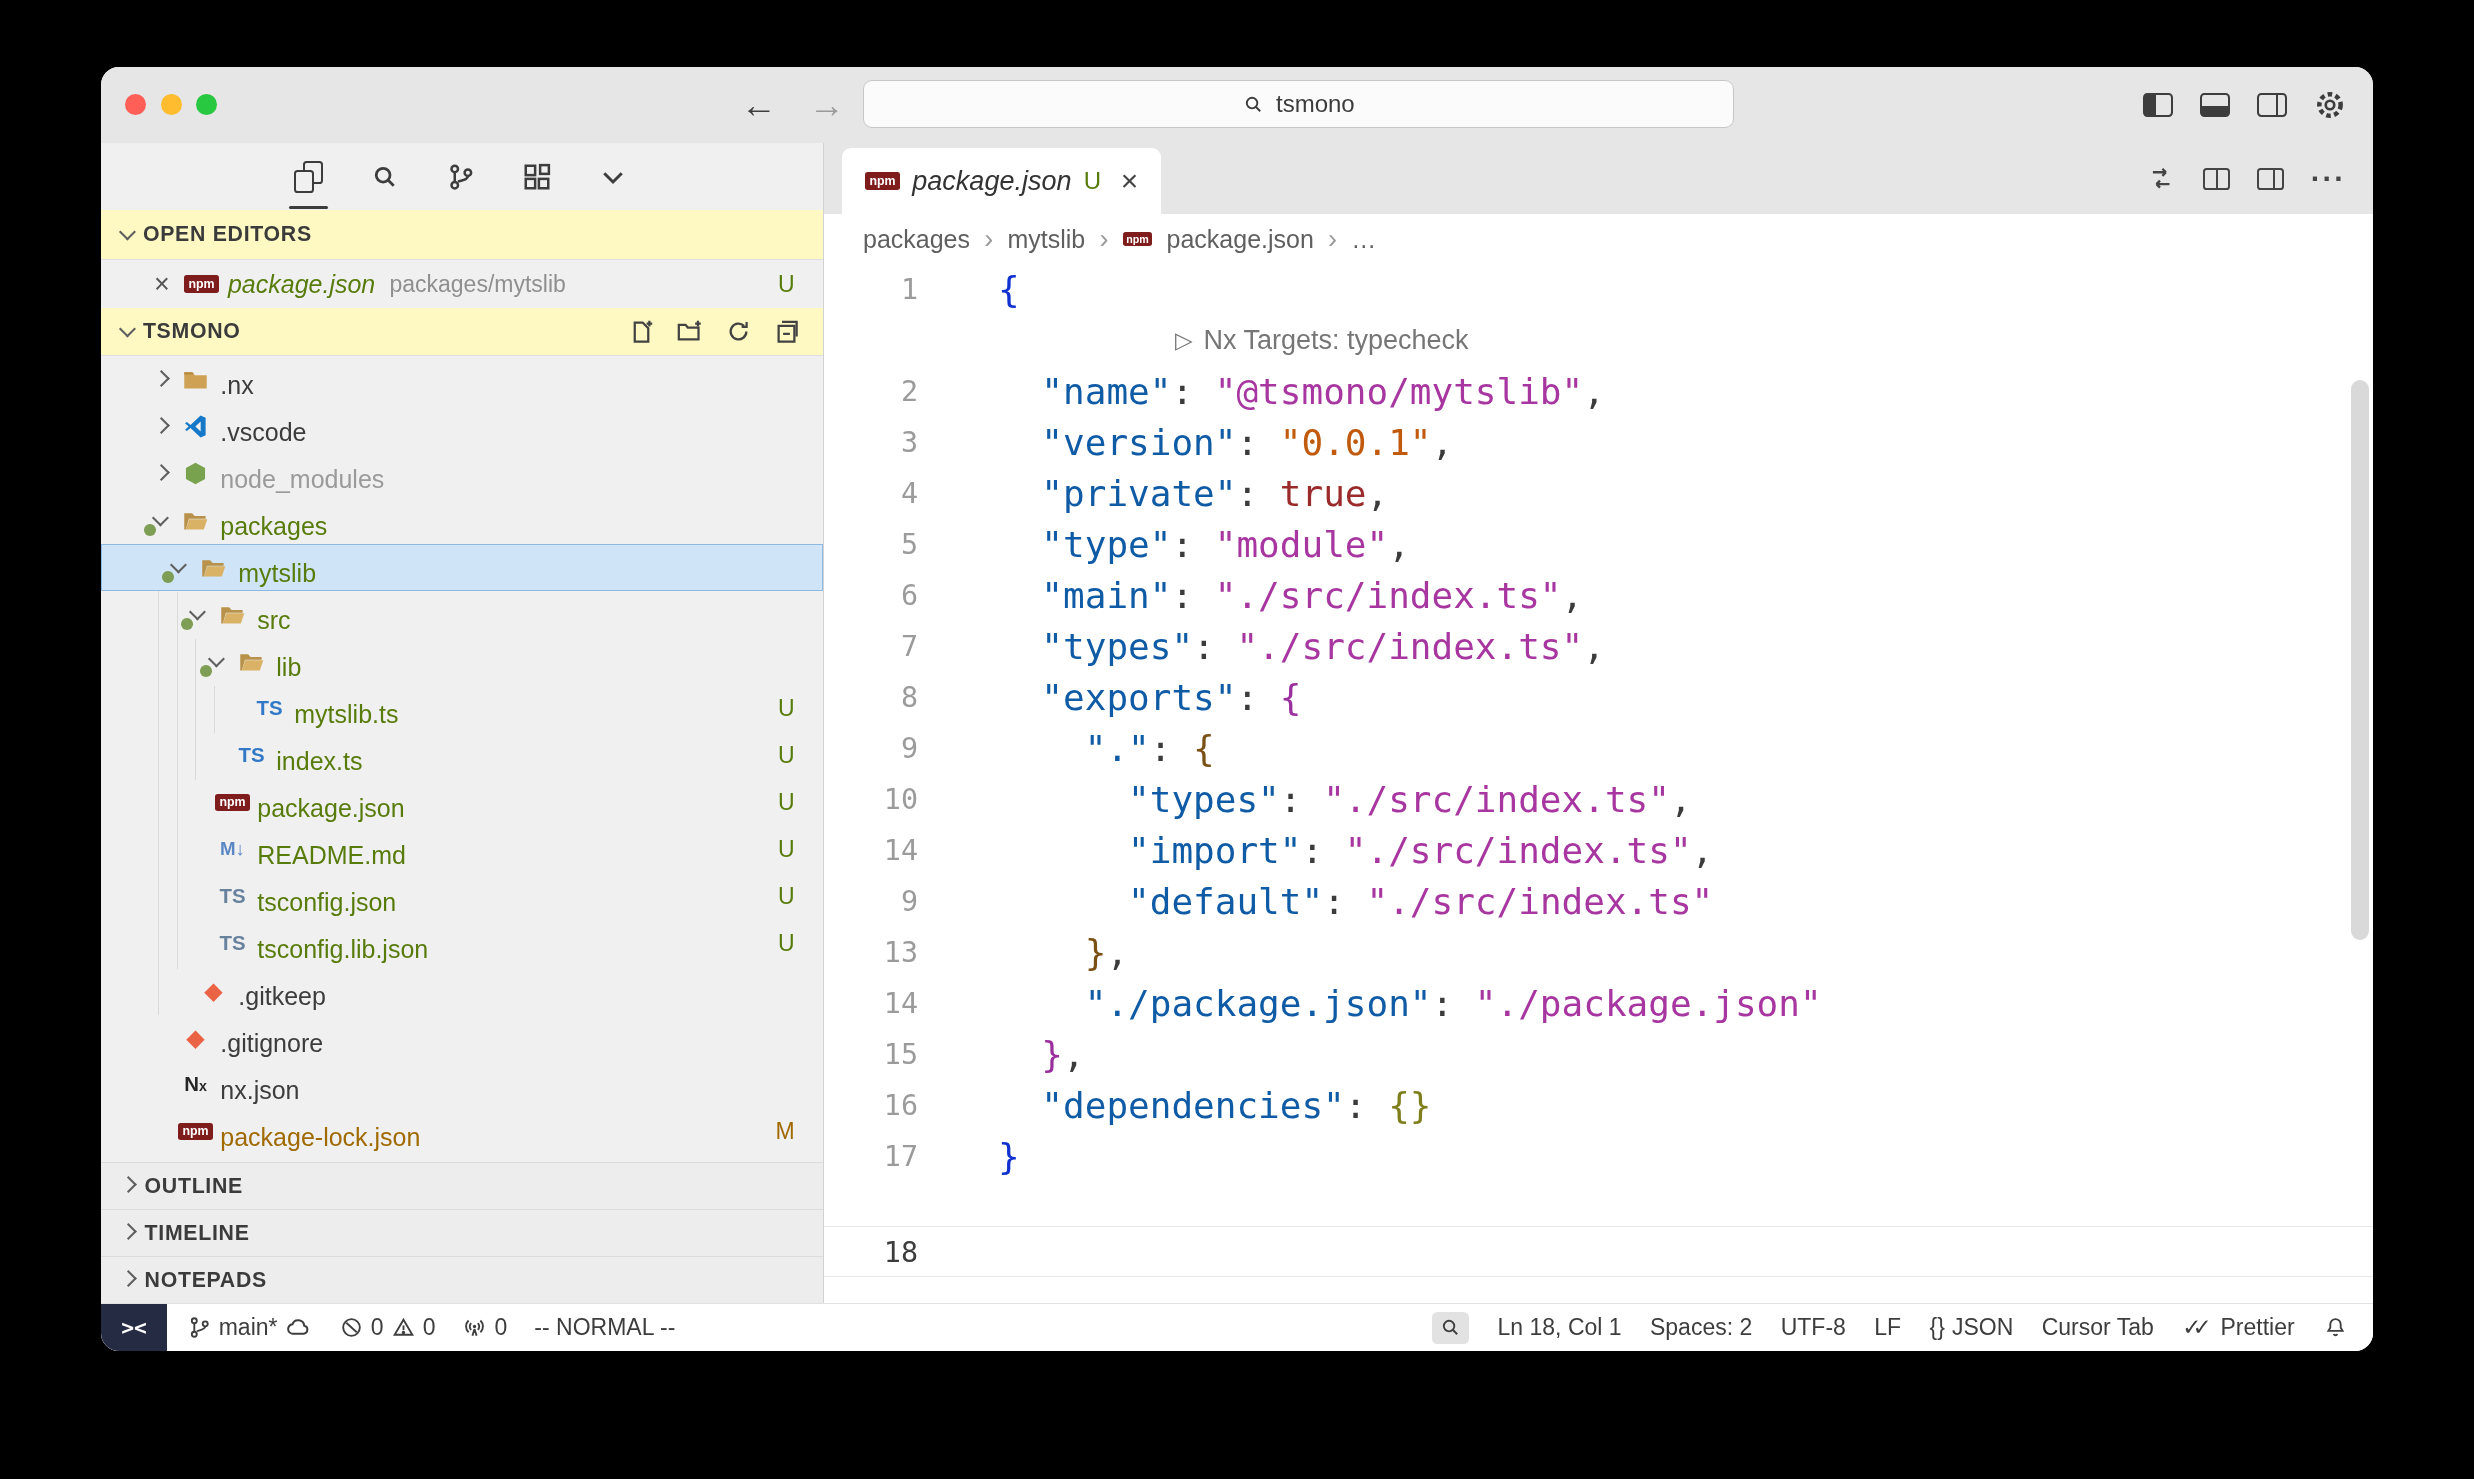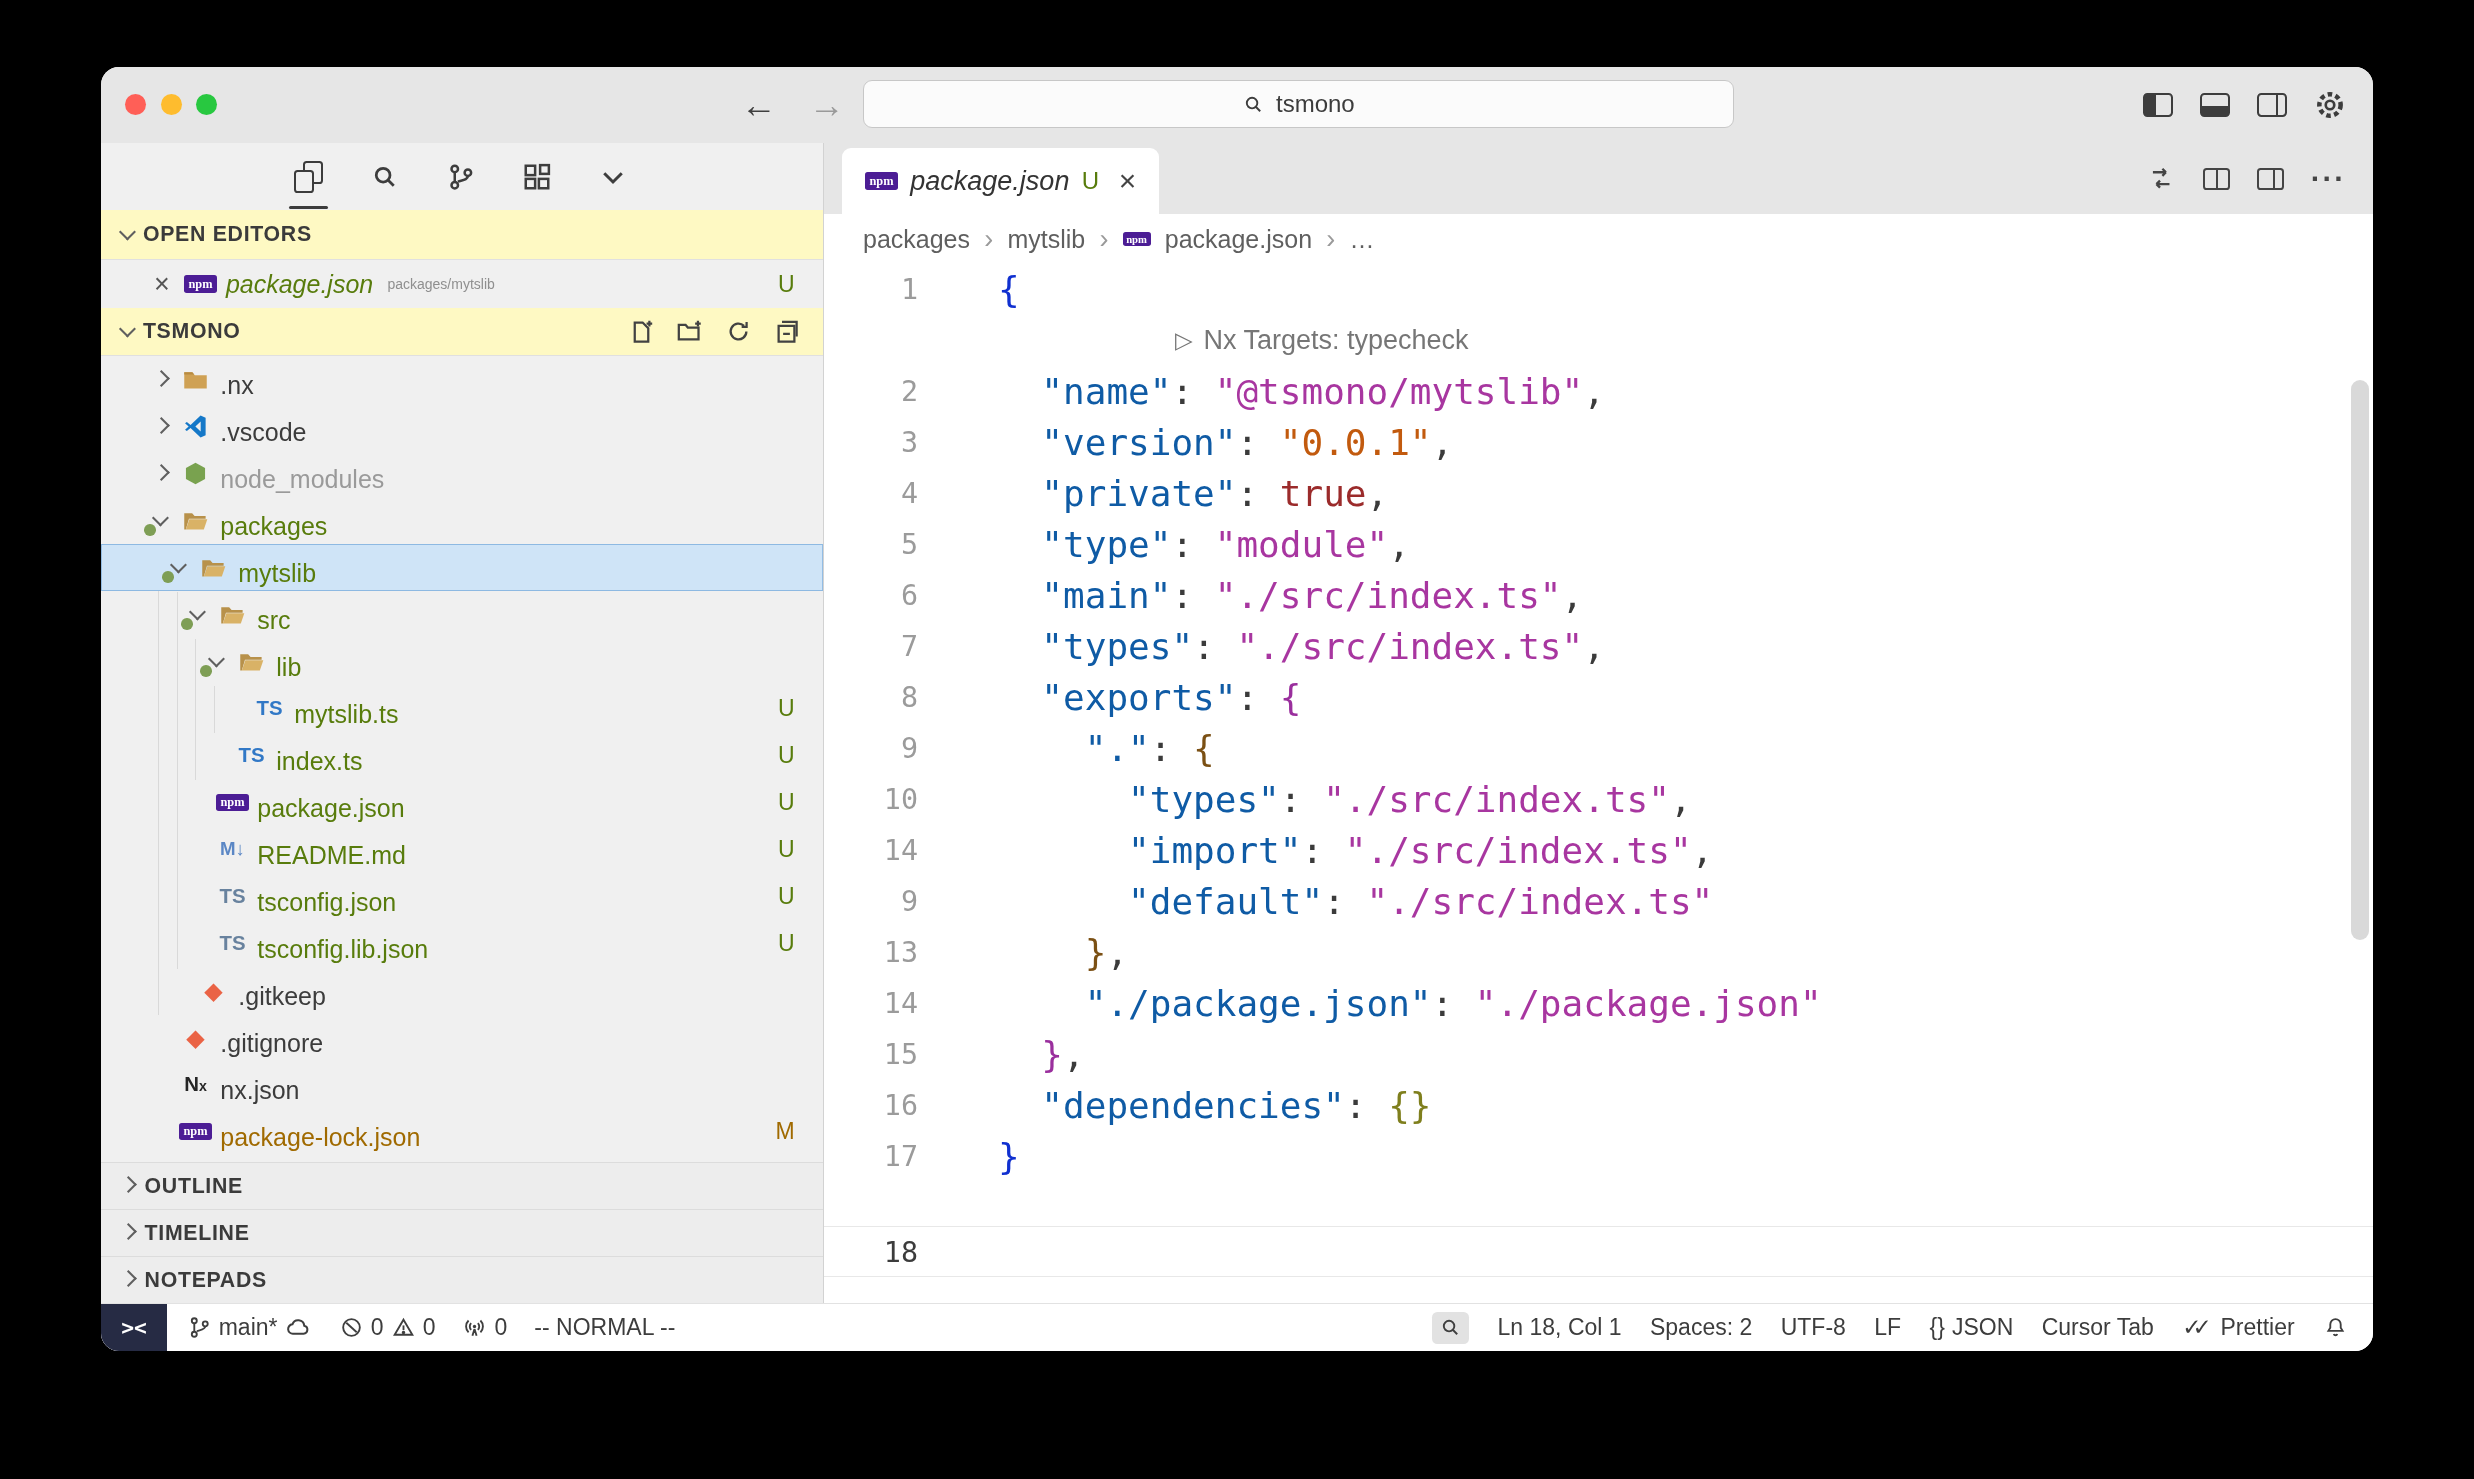--- a/index.html
+++ b/index.html
@@ -50,38 +50,38 @@
   .hdr-actions { margin-left:auto; display:flex; gap:21.3px; padding-right:23px; }
   .hdr-actions svg { stroke:#424242; fill:none; stroke-width:2; }
 
   .car { display:inline-block; width:11.6px; height:11.6px; border-right:2.2px solid #5f5f5f; border-bottom:2.2px solid #5f5f5f; }
   .car.down  { transform:rotate(45deg) translate(-1.8px,-2.7px); }
   .car.right { transform:rotate(-45deg) translate(1.8px,0); }
 
   .oe-item { height:48px; display:flex; align-items:center; padding-left:53px; font-size:25px; position:relative; }
   .oe-close { width:30px; font-size:27px; color:#555; }
   .oe-name { font-style:italic; color:#587c0c; margin-left:9px; }
-  .oe-path { color:#8f8f8f; font-size:14px; margin-left:14.2px; }
+  .oe-path { color:#8f8f8f; font-size:23px; margin-left:14.2px; }
 
   .tree { position:relative; height:801px; overflow:hidden; }
   .tree-row { height:47px; display:flex; align-items:center; font-size:25px; color:#3c3c3c; position:relative; }
   .tree-row.selected { background:#cfe4f7; box-shadow:inset 0 0 0 0.9px #8db9e2; }
   .tree-row .chev-slot { width:32px; display:flex; justify-content:center; }
   .tree-row .tree-icon { width:39px; display:flex; justify-content:center; align-items:center; }
   .tree-row .tree-label { margin-left:5.3px; white-space:nowrap;margin-top:12px; }
   .c-green { color:#587c0c; } .c-gray { color:#9a9a9a;text-align:center; } .c-mod { color:#a06a00; } .c-normal { color:#3c3c3c; }
   .tbadge { margin-left:auto; margin-right:28.4px; font-size:23px; }
   .b-U { color:#587c0c; } .b-M { color:#a06a00; }
   .tbadge.dot { width:11.6px; height:11.6px; border-radius:50%; background:#7e9e55; }
   .guide { position:absolute; width:1.3px; background:#d9d9d9; }
   .ic { width:27px; height:27px; }
   .ficon { font-weight:bold; line-height:1; }
   .ficon.ts  { color:#3178c6; font-size:20.4px; }
   .ficon.ts2 { color:#68829e; font-size:20.4px; }
-  .ficon.npm { background:#4c1d95; color:#fff; font-size:12.4px; padding:2.7px 4.4px; border-radius:2.7px;font-family:Liberation Serif, serif; }
+  .ficon.npm { background:#7f1d1d; color:#fff; font-size:12.4px; padding:2.7px 4.4px; border-radius:2.7px; }
   .ficon.md  { color:#5b87c5; font-size:18.7px; }
   .ficon.git { color:#ea6345; font-size:24px; font-weight:normal; }
   .ficon.nx  { color:#262626; font-size:20.4px; }
   .ficon.nx .nx-x { font-size:14.2px; }
 
   .bottom-secs { margin-top:auto; }
   .sec-h { height:47px; display:flex; align-items:center; padding-left:19.6px; gap:12.4px;
            background:#ededed; border-top:0.9px solid #dcdcdc; font-size:21.3px; font-weight:bold;
            color:#3b3b3b; letter-spacing:0.7px; }
 

